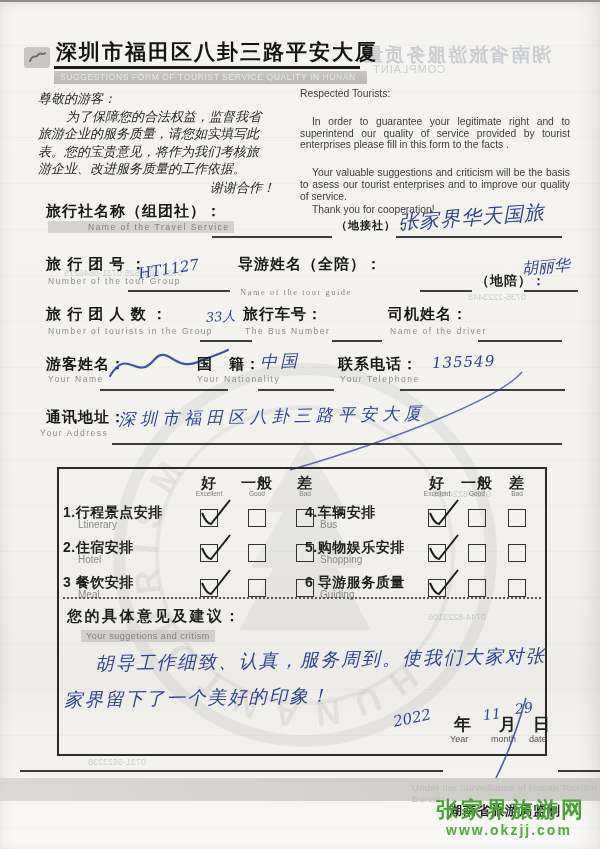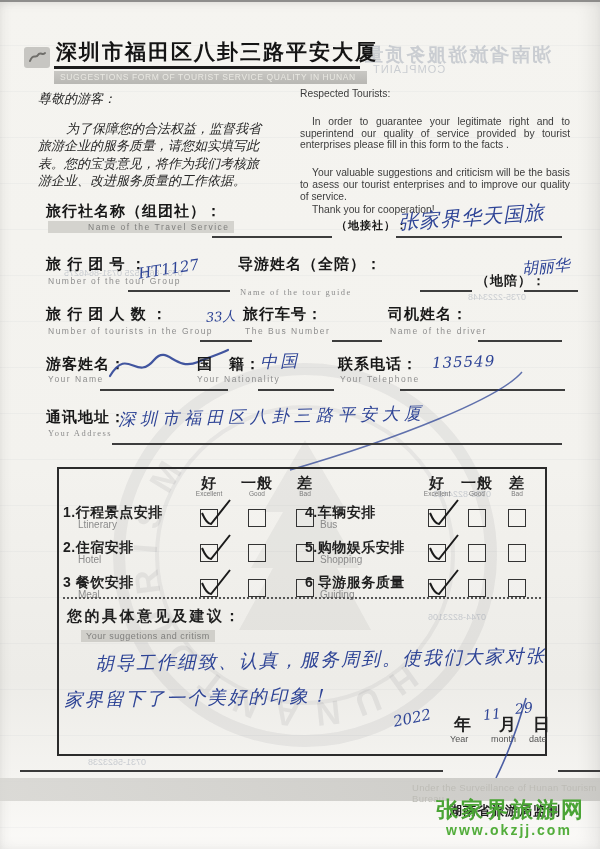--- a/index.html
+++ b/index.html
@@ -16,21 +16,21 @@
   .logo{position:absolute;left:24px;top:47px;width:26px;height:21px;background:#c7c6c2;border-radius:3px;}
   .logo svg{position:absolute;left:3px;top:3px;}
   .title{position:absolute;left:56px;top:38px;margin:0;font-size:21px;font-weight:bold;letter-spacing:2px;color:#141414;white-space:nowrap;}
   .title-rule{position:absolute;left:54px;top:66px;width:306px;height:3px;background:#1c1c1c;}
   .subtitle{position:absolute;left:54px;top:71px;width:307px;height:13px;line-height:13px;padding-left:6px;
     background:linear-gradient(180deg,#c9c8c4,#b8b7b3);color:#e9e8e2;font-size:8.5px;letter-spacing:.6px;white-space:nowrap;overflow:hidden;}
 
   
   .intro-cn{position:absolute;left:38px;top:90px;width:255px;font-family:"DejaVu Serif",serif;font-style:italic;font-size:13px;line-height:17.5px;color:#262626;}
   .intro-cn .sal{font-style:italic;}
-  .intro-cn .ind{padding-left:28px;margin-top:12px;}
+  .intro-cn .ind{padding-left:28px;}
   .intro-cn .close{padding-left:172px;margin-top:1px;}
   .intro-en{position:absolute;left:300px;top:88px;width:270px;font-size:10.3px;line-height:11.8px;color:#3c3c3c;text-align:justify;}
   .intro-en .p{ text-indent:12px;margin:16px 0 1px 0;}
   .intro-en .close{text-indent:12px;}
 
   
   .lab{position:absolute;font-weight:bold;font-size:15px;letter-spacing:1px;white-space:nowrap;color:#181818;}
   .laben{position:absolute;font-size:8.5px;color:#8d8d8d;letter-spacing:1.5px;white-space:nowrap;}
   .hl{background:#d4d3ce;color:#7e7e7c;padding:1px 4px;}
   .uline{position:absolute;height:1.5px;background:#3d3d3d;}
@@ -124,20 +124,21 @@
   <h1 class="title">深圳市福田区八卦三路平安大厦</h1>
   <div class="title-rule"></div>
   <div class="subtitle">SUGGESTIONS FORM OF TOURIST SERVICE QUALITY IN HUNAN</div>
 
   <div class="intro-cn">
     <div class="sal">尊敬的游客：</div>
     <div class="ind">为了保障您的合法权益，监督我省</div>
     <div>旅游企业的服务质量，请您如实填写此</div>
     <div>表。您的宝贵意见，将作为我们考核旅</div>
     <div>游企业、改进服务质量的工作依据。</div>
+    <div class="close">谢谢合作！</div>
   </div>
   <div class="intro-en">
     <div>Respected Tourists:</div>
     <p class="p">In order to guarantee your legitimate right and to superintend our quality of service provided by tourist enterprises please fill in this form to the facts .</p>
     <p class="p">Your valuable suggestions and criticism will be the basis to asess our tourist enterprises and to improve our quality of service.</p>
     <div class="close">Thank you for cooperation!</div>
   </div>
 
   <div class="lab" style="left:46px;top:202px;">旅行社名称（组团社）：</div>
   <div class="laben hl" style="left:48px;top:221px;padding-left:40px;">Name of the Travel Service</div>
@@ -180,21 +181,21 @@
   <div class="hw hw-nation">中国</div>
   <div class="lab" style="left:338px;top:355px;">联系电话：</div>
   <div class="laben" style="left:340px;top:374px;">Your Telephone</div>
   <div class="uline" style="left:400px;top:389px;width:165px;"></div>
   <div class="hw hw-phone">135549</div>
   <svg class="penstroke" style="left:280px;top:368px;" width="250" height="110">
     <path d="M242 4 C220 30 120 70 10 102" fill="none" stroke="#2e4496" stroke-width="1.4" opacity=".75"></path>
   </svg>
 
   <div class="lab" style="left:46px;top:408px;">通讯地址：</div>
-  <div class="laben" style="left:48px;top:428px;font-family:Liberation Serif, serif;">Your Address</div>
+  <div class="laben" style="left:40px;top:428px;">Your Address</div>
   <div class="uline" style="left:112px;top:443px;width:450px;"></div>
   <div class="hw hw-addr">深圳市福田区八卦三路平安大厦</div>
 
   <div class="ratebox">
 
     <div class="rb rb-left">
       <span></span>
       <div class="rhead">
           <div class="rh-cn">好</div>
           <div class="rh-en">Excellent</div>

